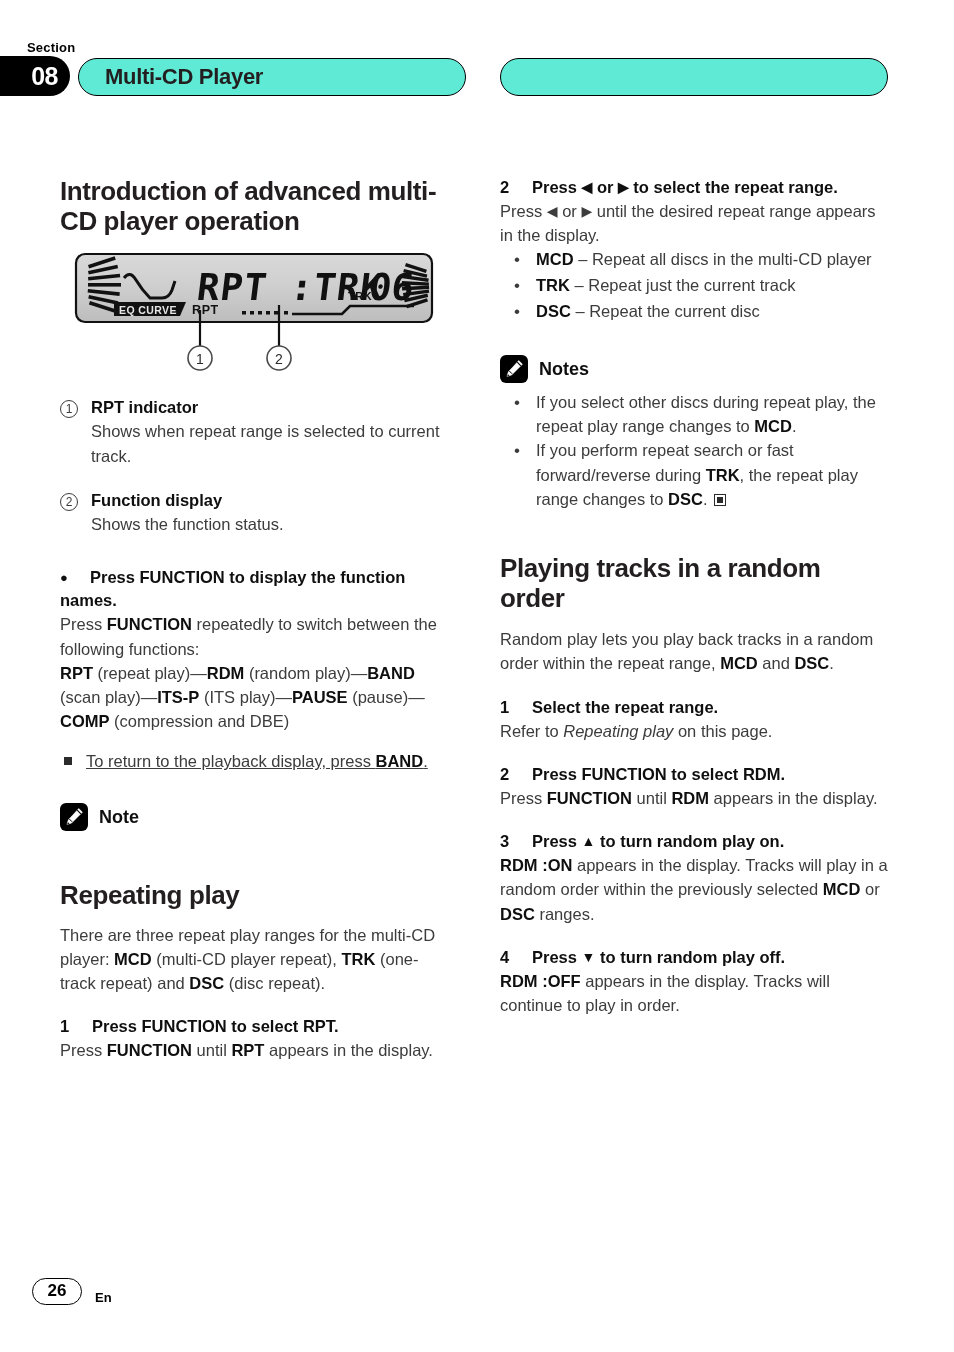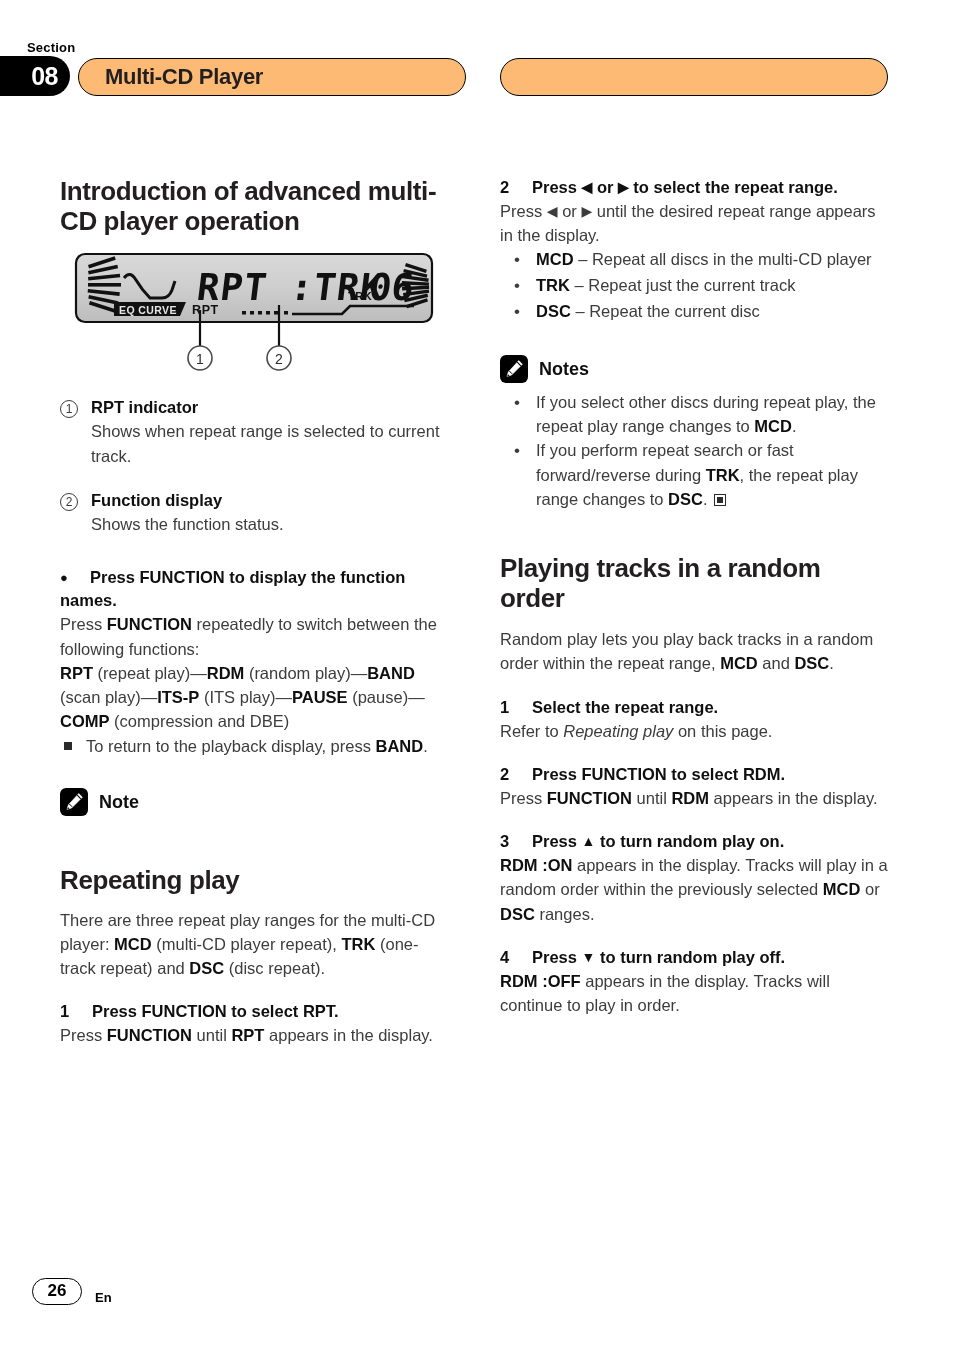--- a/index.html
+++ b/index.html
@@ -30,21 +30,21 @@
   .section-tab span {
     position:absolute; right:12px; top:50%; transform:translateY(-50%);
     color:#fff; font-size:25px; font-weight:bold; letter-spacing:-.5px;
     font-family:"Liberation Sans", sans-serif;
   }
   .header-pill {
     position:absolute; top:58px;
     height:38px;
     border:1.3px solid #000;
     border-radius:19px;
-    background:#fdba74;
+    background:#5eead4;
   }
   .header-pill.left { left:78px; width:388px; }
   .header-pill.right { left:500px; width:388px; }
   .header-pill .title {
     position:absolute; left:26px; top:50%; transform:translateY(-50%);
     font-size:22px; font-weight:bold; letter-spacing:-.3px;
     white-space:nowrap;
   }
 
   
@@ -74,21 +74,21 @@
   .step .num { width:32px; flex:0 0 32px; }
   .step .txt { flex:1; }
 
   .dot-step { font-size:16.5px; font-weight:bold; color:#0f0f0f; line-height:1.4; }
   .dot-step .bullet { display:inline-block; width:30px; }
   .dot-step .bullet::before {
     content:"●"; font-size:13px; position:relative; top:-1px;
   }
 
   
-  .sq-line { display:flex; font-size:16.5px; line-height:1.465; color:#3c3c3c; margin-top:1px; }
+  .sq-line { display:flex; font-size:16.5px; line-height:1.465; color:#3c3c3c; margin-top:16px;text-decoration:underline; }
   .sq-line .sq { flex:0 0 26px; padding-left:4px; }
   .sq-line .sq::before {
     content:""; display:inline-block;
     width:8px; height:8px; background:#2b2b2b;
     position:relative; top:-2px;
   }
 
   
   .rb { display:flex; font-size:16.5px; line-height:1.465; color:#3c3c3c; }
   .rb .b { flex:0 0 36px; text-align:left; padding-left:14px; }

